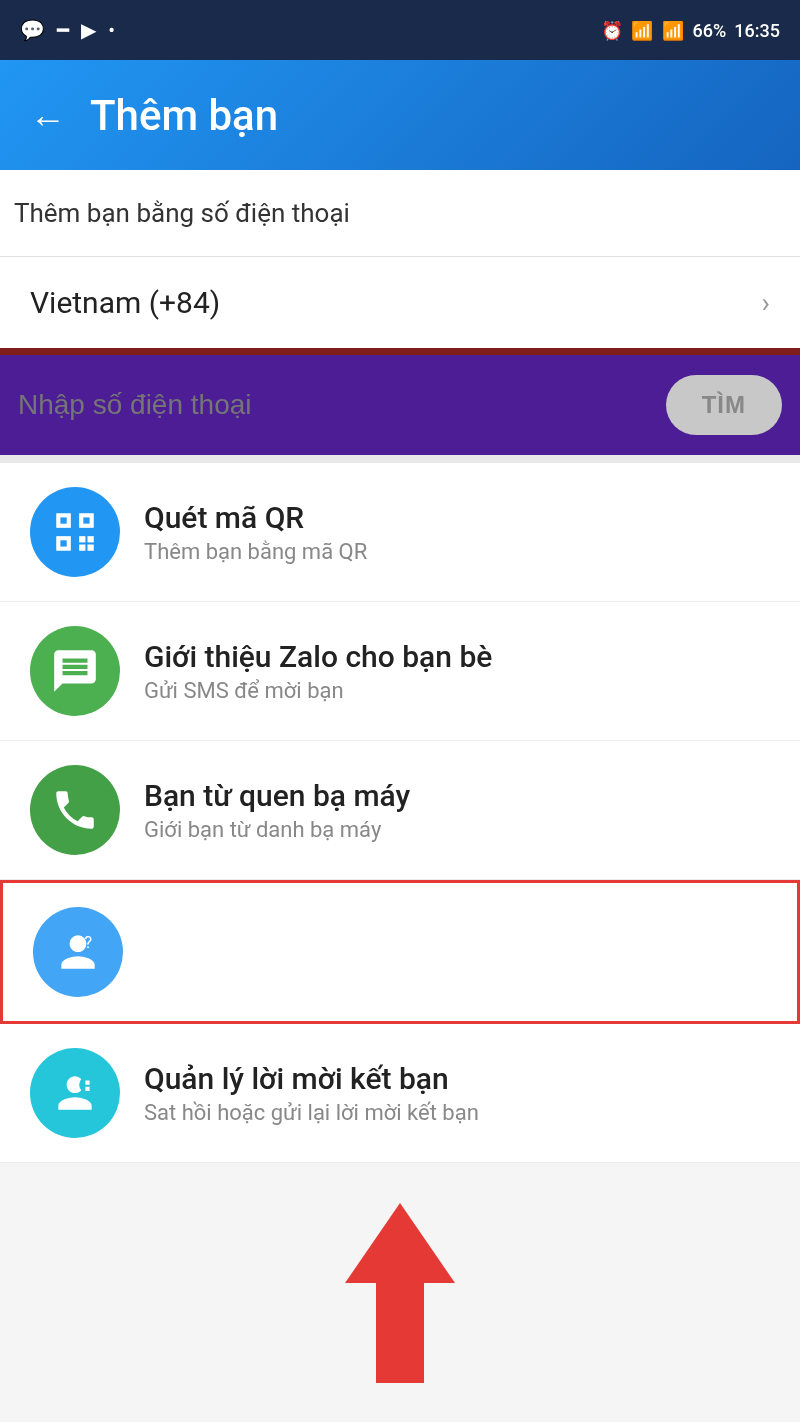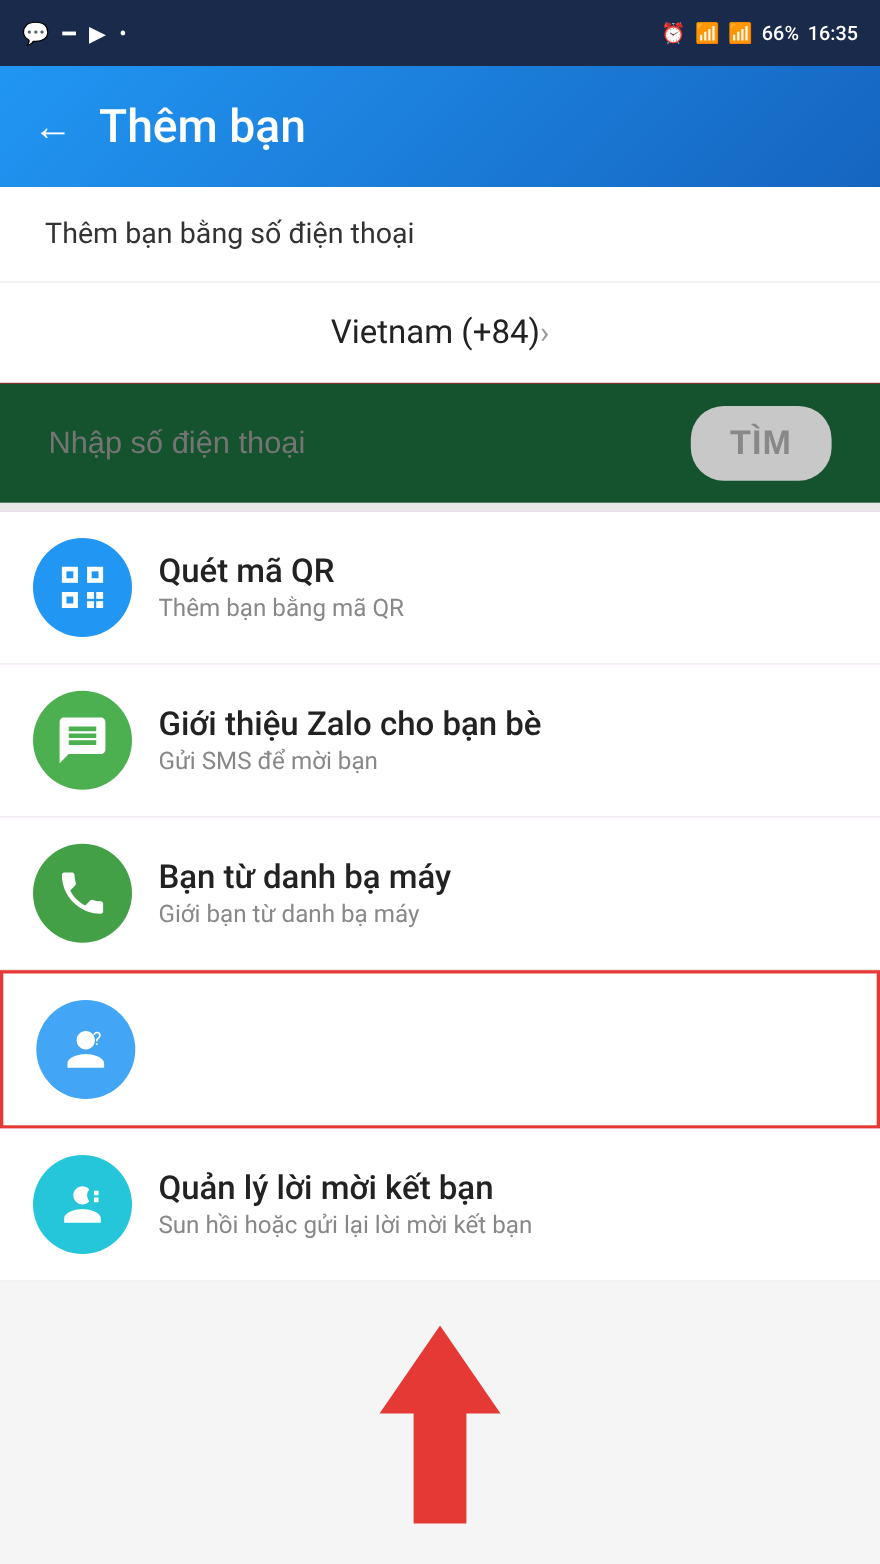--- a/index.html
+++ b/index.html
@@ -70,75 +70,75 @@
 
     
     .content {
       background: #f5f5f5;
       width: 100%;
     }
 
     
     .section-phone {
       background: white;
-      padding: 28px 41px;
+      padding: 28px 14px;
       border-bottom: 1px solid #e0e0e0;
     }
 
     .section-label {
       font-size: 26px;
       color: #333;
     }
 
     
     .country-row {
       background: white;
       padding: 28px 30px;
       display: flex;
       align-items: center;
-      justify-content: center;
-      border-bottom: 1px solid #7f1d1d;
+      justify-content: space-between;
+      border-bottom: 7px solid #7f1d1d;
       cursor: pointer;
     }
 
     .country-name {
       font-size: 30px;
       color: #222;
     }
 
     .chevron {
       font-size: 28px;
       color: #999;
     }
 
     
     .phone-input-row {
-      background: #14532d;
-      padding: 20px 44px;
+      background: #4c1d95;
+      padding: 20px 18px;
       display: flex;
       align-items: center;
       border-bottom: 8px solid #e8e8e8;
     }
 
     .phone-input {
       flex: 1;
       border: none;
       outline: none;
       font-size: 28px;
       color: #999;
       background: transparent;
     }
 
     .search-btn {
       background: #c8c8c8;
       color: #888;
       border: none;
       border-radius: 30px;
       padding: 16px 36px;
-      font-size: 31px;
+      font-size: 24px;
       font-weight: bold;
       letter-spacing: 1px;
       cursor: pointer;
     }
 
     
     .menu-section {
       background: #f0abfc;
       margin-bottom: 0;
     }
@@ -309,21 +309,21 @@
       </div>
     </div>
 
     <div class="menu-item">
       <div class="menu-icon green-contact">
         <svg viewBox="0 0 24 24">
           <path d="M6.62 10.79c1.44 2.83 3.76 5.14 6.59 6.59l2.2-2.2c.27-.27.67-.36 1.02-.24 1.12.37 2.33.57 3.57.57.55 0 1 .45 1 1V20c0 .55-.45 1-1 1-9.39 0-17-7.61-17-17 0-.55.45-1 1-1h3.5c.55 0 1 .45 1 1 0 1.25.2 2.45.57 3.57.11.35.03.74-.25 1.02l-2.2 2.2z"></path>
         </svg>
       </div>
       <div class="menu-text">
-        <div class="menu-title">Bạn từ danh bạ máy</div>
+        <div class="menu-title">Bạn từ quen bạ máy</div>
         <div class="menu-subtitle">Giới bạn từ danh bạ máy</div>
       </div>
     </div>
 
     <div class="menu-item highlighted">
       <div class="menu-icon blue-suggest">
         <svg viewBox="0 0 24 24">
           <path d="M12 12c2.21 0 4-1.79 4-4s-1.79-4-4-4-4 1.79-4 4 1.79 4 4 4zm0 2c-2.67 0-8 1.34-8 4v2h16v-2c0-2.66-5.33-4-8-4z"></path>
           <text x="15" y="10" font-size="8" fill="white">?</text>
         </svg>
@@ -333,21 +333,21 @@
     <div class="menu-item">
       <div class="menu-icon teal-manage">
         <svg viewBox="0 0 24 24">
           <path d="M12 12c2.21 0 4-1.79 4-4s-1.79-4-4-4-4 1.79-4 4 1.79 4 4 4zm0 2c-2.67 0-8 1.34-8 4v2h16v-2c0-2.66-5.33-4-8-4z"></path>
           <circle cx="18" cy="8" r="4" fill="#26C6DA"></circle>
           <path d="M17 6h2v2h-2zm0 3h2v2h-2z" fill="white"></path>
         </svg>
       </div>
       <div class="menu-text">
         <div class="menu-title">Quản lý lời mời kết bạn</div>
-        <div class="menu-subtitle">Sun hồi hoặc gửi lại lời mời kết bạn</div>
+        <div class="menu-subtitle">Sat hồi hoặc gửi lại lời mời kết bạn</div>
       </div>
     </div>
 
   </div>
 
   <div class="arrow-container">
     <div class="arrow-wrapper">
       <div style="position:relative; width:110px; height:180px;">
 
         <div style="

